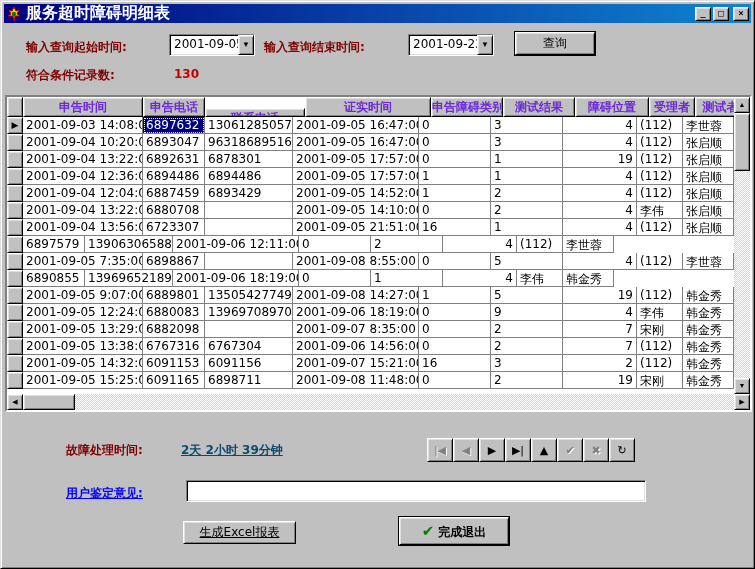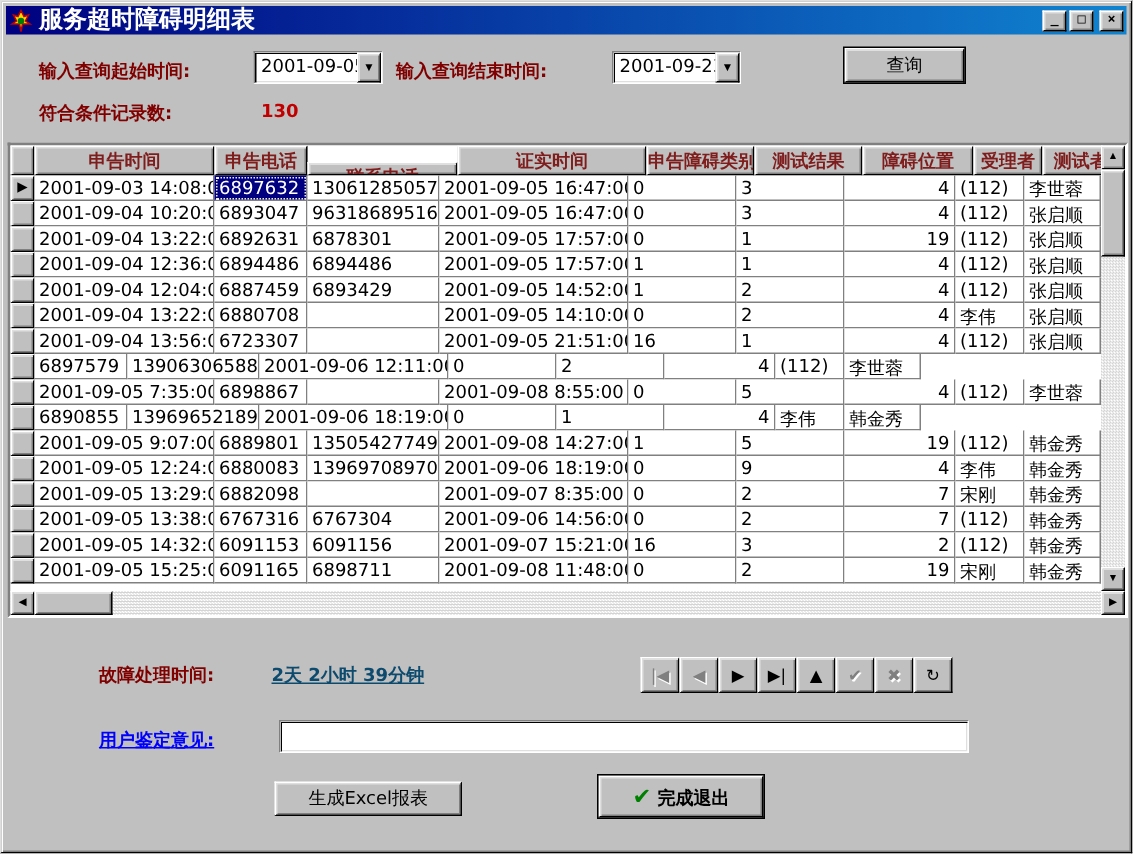--- a/index.html
+++ b/index.html
@@ -60,21 +60,21 @@
   .grid {
     position:absolute; left:4px; top:94px; width:747px; height:317px;
     background:#fff; border:2px solid; border-color:#808080 #fff #fff #808080;
   }
   .grid-inner { position:absolute; left:0; top:0; right:16px; bottom:16px; overflow:hidden; background:#fff; }
   .g-row { display:flex; height:17px; }
   .g-headrow { height:20px; }
   .g-hcell {
     background:#c0c0c0; border:1px solid; border-color:#fff #000 #000 #fff;
     box-shadow:inset 1px 1px 0 #dfdfdf, inset -1px -1px 0 #808080;
-    color:#7f1d1d; font-weight:bold; text-align:center; font-size:12px;
+    color:#6d28d9; font-weight:bold; text-align:center; font-size:12px;
     line-height:17px; flex:0 0 auto; overflow:hidden; white-space:nowrap;
   }
   .g-ind {
     width:16px; flex:0 0 auto; background:#c0c0c0; border:1px solid;
     border-color:#fff #000 #000 #fff; box-shadow:inset 1px 1px 0 #dfdfdf, inset -1px -1px 0 #808080;
     font-size:9px; line-height:14px; text-align:center; color:#000;
   }
   .g-cell {
     flex:0 0 auto; border-right:1px solid #808080; border-bottom:1px solid #808080;
     padding:1px 3px 0 3px; font-size:12px; color:#000; white-space:nowrap; overflow:hidden;
@@ -105,24 +105,24 @@
   .nav-btn {
     width:26px; height:24px; background:#c0c0c0; border:1px solid; border-color:#fff #000 #000 #fff;
     box-shadow:inset 1px 1px 0 #dfdfdf, inset -1px -1px 0 #808080;
     font-size:11px; line-height:21px; text-align:center; color:#000; padding:0;
     font-family:"DejaVu Sans",sans-serif;
   }
   .nav-btn.disabled { color:#808080; text-shadow:1px 1px 0 #fff; }
 
   
   .opinion-input { position:absolute; left:185px; top:479px; width:460px; height:22px; padding:2px 4px; font-size:12px; border-radius:0; }
-  .excel-btn { position:absolute; left:182px; top:520px; width:125px; height:23px; }
+  .excel-btn { position:absolute; left:182px; top:520px; width:113px; height:23px;text-decoration:underline; }
   .exit-btn { position:absolute; left:398px; top:516px; width:110px; height:28px; font-weight:bold; }
   .exit-btn .check { color:#008000; font-weight:bold; margin-right:4px; font-size:15px; }
-  .query-btn { position:absolute; left:514px; top:31px; width:80px; height:23px;margin-left:48px; }
+  .query-btn { position:absolute; left:514px; top:31px; width:80px; height:23px; }
 </style>
 </head>
 <body>
 
 <div class="window">
 
   <div class="titlebar">
     <span class="app-icon">
       <svg width="16" height="16" viewBox="0 0 16 16">
         <rect x="0" y="0" width="16" height="16" fill="none"></rect>

